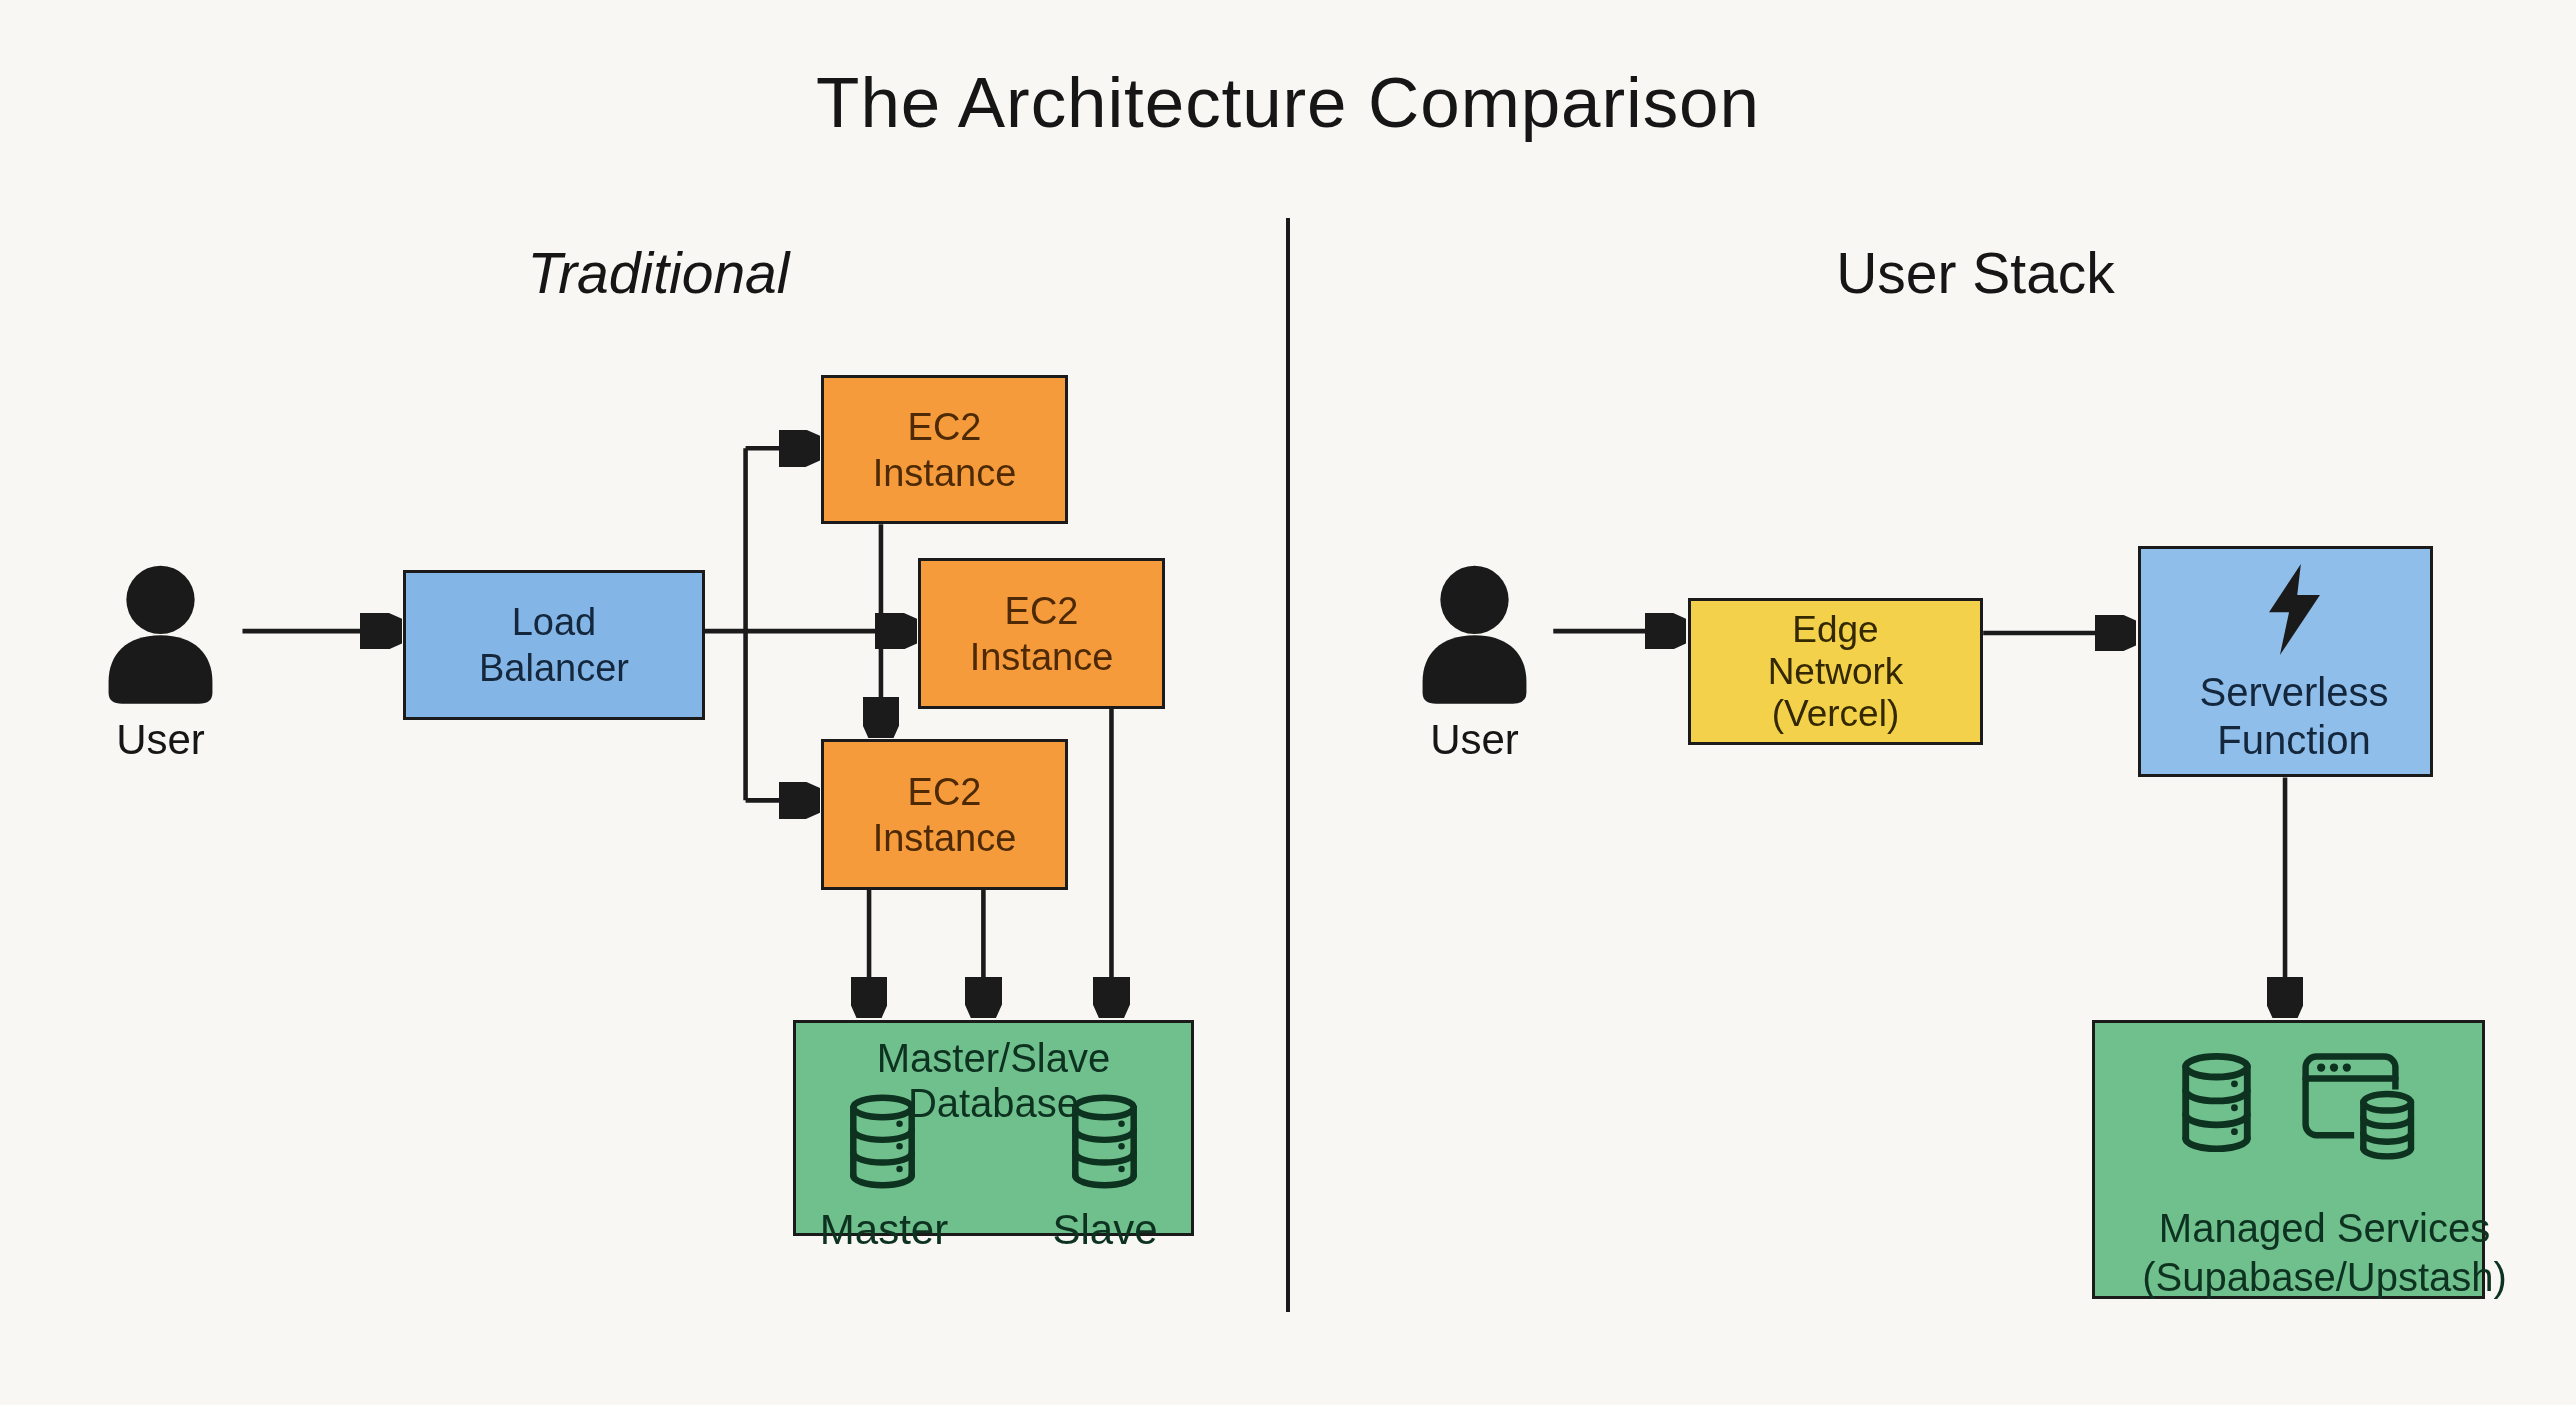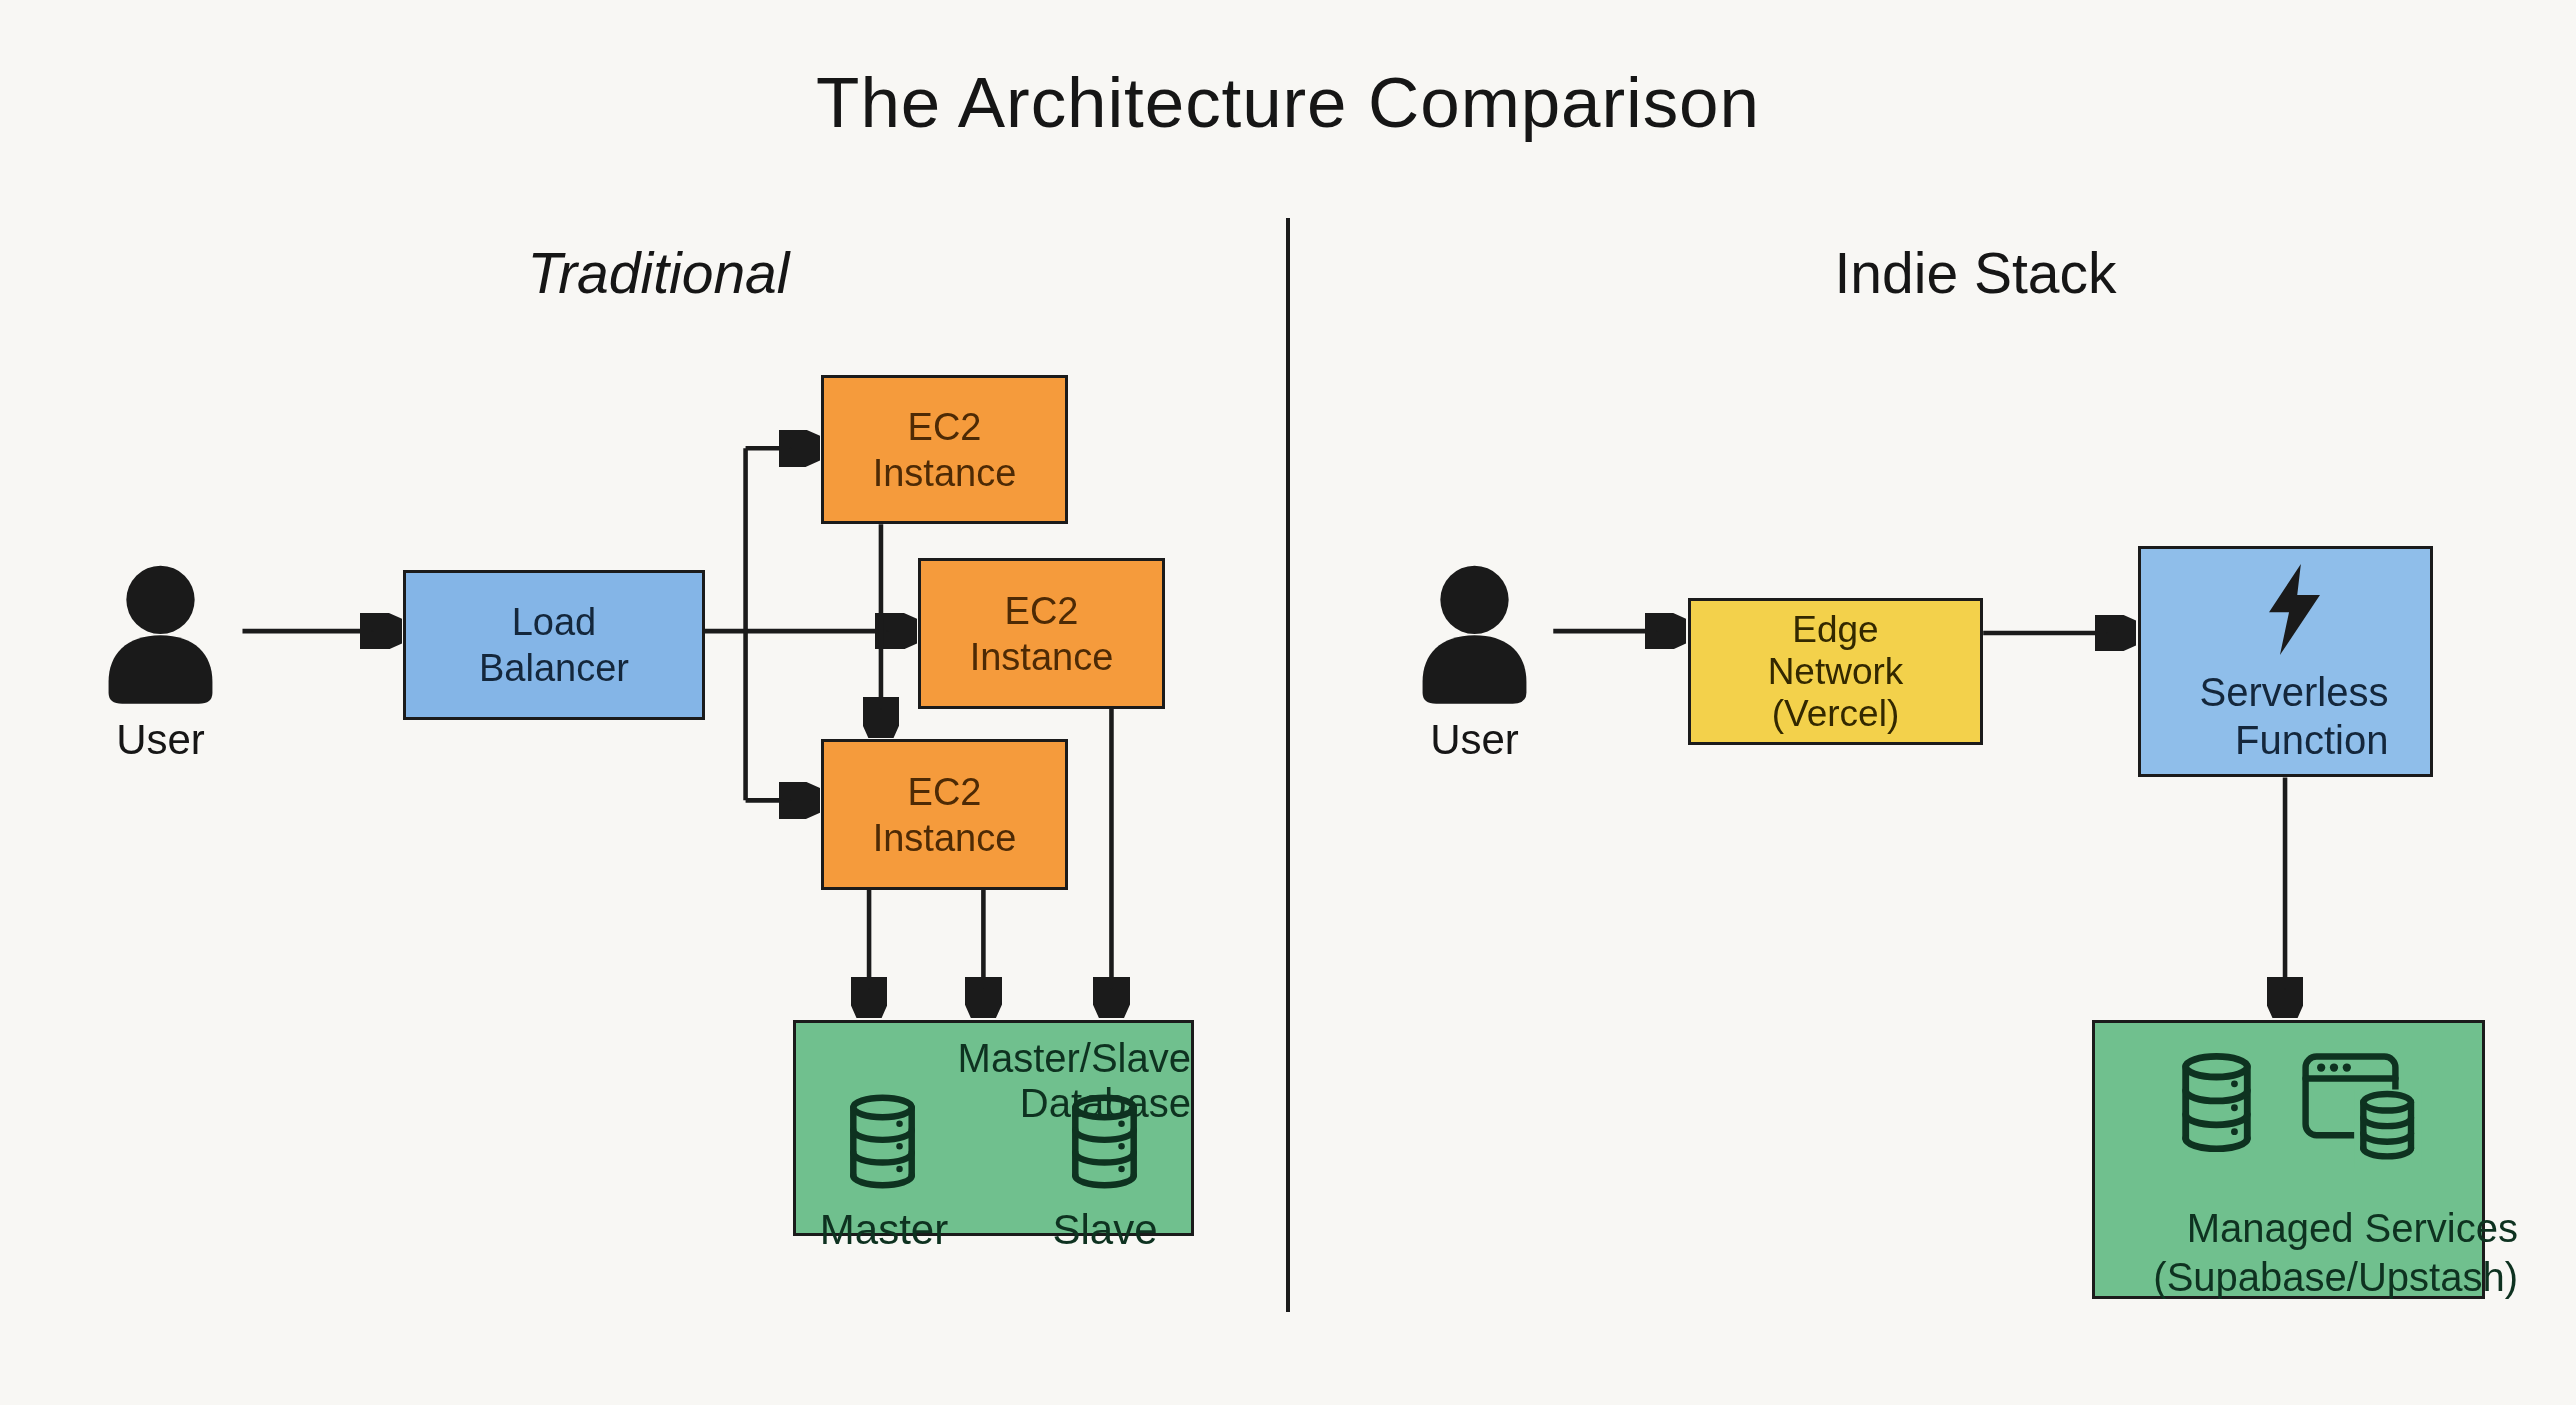--- a/index.html
+++ b/index.html
@@ -28,21 +28,21 @@
     position:absolute;left:1286px;top:218px;width:3.7px;height:1094px;
     background:var(--line,#1B1B1B);
   }
   .connectors{position:absolute;left:0;top:0;}
   .connectors path{stroke:var(--line,#1B1B1B);stroke-width:5;fill:none;}
   .arrowhead{fill:var(--line,#1B1B1B);}
   .node{
     position:absolute;box-sizing:border-box;
     border:3.7px solid var(--box-border,#1B1B1B);
     display:flex;flex-direction:column;align-items:center;justify-content:center;
-    text-align:right;
+    text-align:center;
   }
   .node .ln{display:block;font-size:38px;line-height:46px;}
   .blue-node{background:var(--blue);color:var(--text-on-blue);}
   .blue-light-node{background:var(--blue-light);color:var(--text-on-blue);padding-left:17px;}
   .orange-node{background:var(--orange);color:var(--text-on-orange);}
   .yellow-node{background:var(--yellow);color:var(--text-on-yellow);margin-top:38px;}
   .green-node{background:var(--green);color:var(--text-on-green);}
   .yellow-node .ln{font-size:37px;line-height:42px;}
   .user-icon{position:absolute;width:123px;height:140px;}
   .user-icon svg{width:100%;height:100%;}
@@ -71,21 +71,21 @@
   .silhouette{fill:#1A1A1A;}
 </style>
 </head>
 <body>
 
 <div class="canvas">
 
   <h1 class="page-title">The Architecture Comparison</h1>
 
   <div class="section-heading heading-left">Traditional</div>
-  <div class="section-heading heading-right">Indie Stack</div>
+  <div class="section-heading heading-right">User Stack</div>
 
   <div class="divider"></div>
 
   <svg class="connectors" width="2576" height="1405" viewBox="0 0 2816 1536" aria-hidden="true">
     <defs>
       <marker id="arw" markerUnits="strokeWidth" markerWidth="9" markerHeight="8" refX="8" refY="4" orient="auto">
         <path class="arrowhead" d="M0,0 L9,4 L0,8 Z" stroke="none"></path>
       </marker>
     </defs>
 

